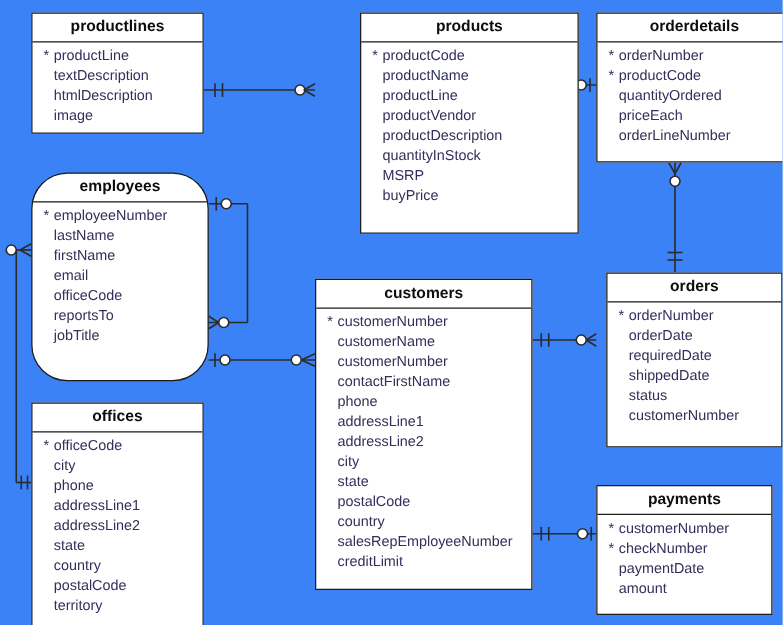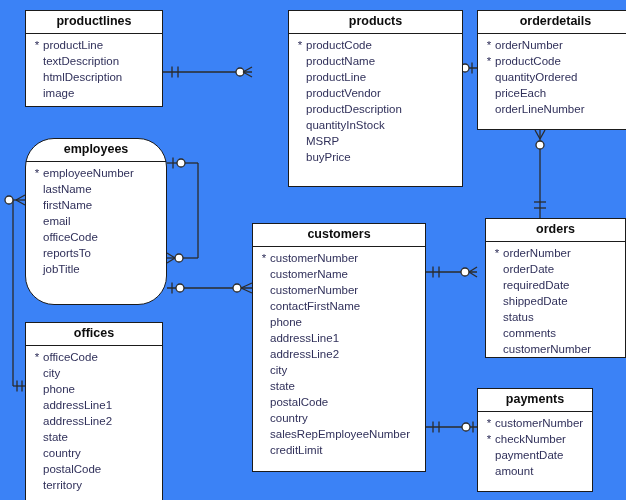--- a/index.html
+++ b/index.html
@@ -161,39 +161,38 @@
       </div>
     </div>
     <div class="entity" style="left: 485px; top: 218px; width: 141px; height: 140px;">
       <div class="entity-title">orders</div>
       <div class="fields">
         <div class="frow"><span class="star">*</span><span class="fname">orderNumber</span></div>
         <div class="frow"><span class="star"></span><span class="fname">orderDate</span></div>
         <div class="frow"><span class="star"></span><span class="fname">requiredDate</span></div>
         <div class="frow"><span class="star"></span><span class="fname">shippedDate</span></div>
         <div class="frow"><span class="star"></span><span class="fname">status</span></div>
-        <div class="frow"><span class="star"></span><span class="fname">comments</span></div>
         <div class="frow"><span class="star"></span><span class="fname">customerNumber</span></div>
       </div>
     </div>
     <div class="entity" style="left: 25px; top: 322px; width: 138px; height: 204px;">
       <div class="entity-title">offices</div>
       <div class="fields">
         <div class="frow"><span class="star">*</span><span class="fname">officeCode</span></div>
         <div class="frow"><span class="star"></span><span class="fname">city</span></div>
         <div class="frow"><span class="star"></span><span class="fname">phone</span></div>
         <div class="frow"><span class="star"></span><span class="fname">addressLine1</span></div>
         <div class="frow"><span class="star"></span><span class="fname">addressLine2</span></div>
         <div class="frow"><span class="star"></span><span class="fname">state</span></div>
         <div class="frow"><span class="star"></span><span class="fname">country</span></div>
         <div class="frow"><span class="star"></span><span class="fname">postalCode</span></div>
         <div class="frow"><span class="star"></span><span class="fname">territory</span></div>
       </div>
     </div>
-    <div class="entity" style="left: 477px; top: 388px; width: 116px; height: 104px;">
+    <div class="entity" style="left: 477px; top: 388px; width: 141px; height: 104px;">
       <div class="entity-title">payments</div>
       <div class="fields">
         <div class="frow"><span class="star">*</span><span class="fname">customerNumber</span></div>
         <div class="frow"><span class="star">*</span><span class="fname">checkNumber</span></div>
         <div class="frow"><span class="star"></span><span class="fname">paymentDate</span></div>
         <div class="frow"><span class="star"></span><span class="fname">amount</span></div>
       </div>
     </div>
   </div>
 

